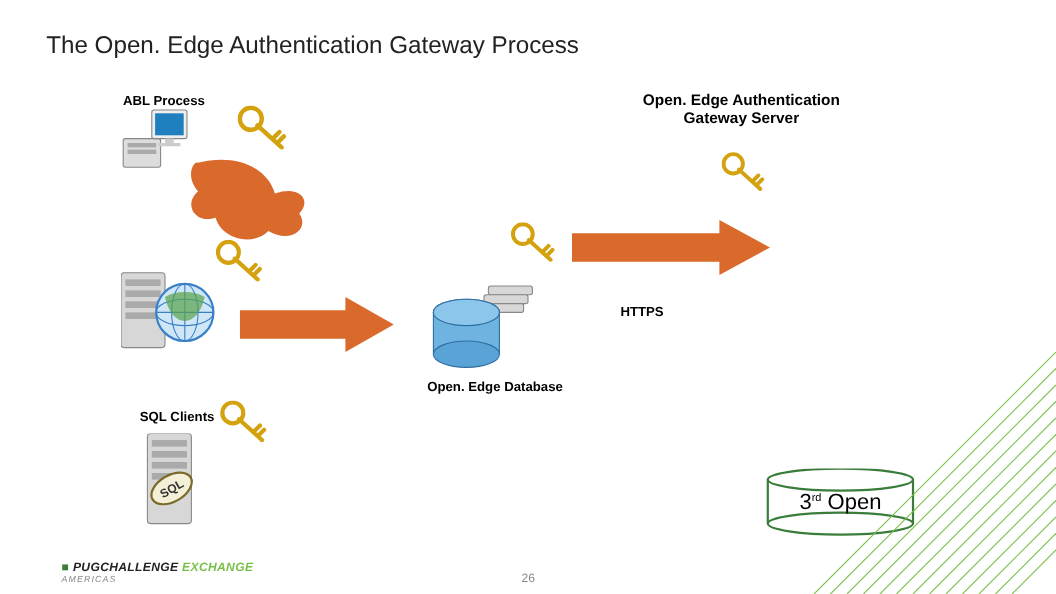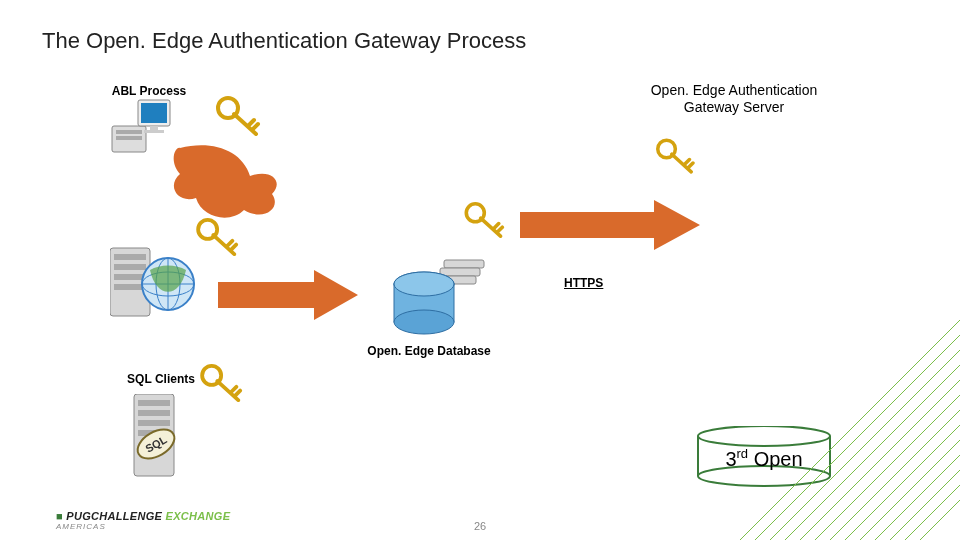--- a/index.html
+++ b/index.html
@@ -57,21 +57,21 @@
     font-weight: bold;
     color:#000;
   }
   
   .thirdparty-label {
     font-size: 20px;
     color: #000;
     text-align:center;
     white-space: nowrap;
   }
-  .thirdparty-label sup { font-size: 13px; vertical-align: super; }
+  .thirdparty-label sup { font-size: 10px; vertical-align: super; }
   .page-num {
     font-size: 11px;
     color: #888;
     text-align: center;
   }
   .footer-logo {
     font-size: 11px;
     color: #555;
     letter-spacing: .3px;
   }
@@ -99,21 +99,21 @@
   </svg>
 </div>
 
 <div class="key-icon" style="left:216px; top:96px;">
   <svg viewBox="0 0 50 40">
     <ellipse cx="12" cy="12" rx="10" ry="10" fill="none" stroke="#d4a20f" stroke-width="4"></ellipse>
     <path d="M18 18 L40 38 M32 30 L38 24 M36 34 L42 28" stroke="#d4a20f" stroke-width="4" stroke-linecap="round"></path>
   </svg>
 </div>
 
-<div class="abs lbl" style="left:624px; top:82px; width:220px; font-size:14px; font-weight:normal;">
+<div class="abs lbl" style="left:564px; top:82px; width:220px; font-size:14px; font-weight:bold;">
   <div>Open. Edge Authentication</div>
   <div>Gateway Server</div>
 </div>
 
 <div class="key-icon" style="left:656px; top:138px; width:44px; height:36px;">
   <svg viewBox="0 0 50 40">
     <ellipse cx="12" cy="12" rx="10" ry="10" fill="none" stroke="#d4a20f" stroke-width="4"></ellipse>
     <path d="M18 18 L40 38 M32 30 L38 24 M36 34 L42 28" stroke="#d4a20f" stroke-width="4" stroke-linecap="round"></path>
   </svg>
 </div>
@@ -174,23 +174,23 @@
     <path d="M18 18 L40 38 M32 30 L38 24 M36 34 L42 28" stroke="#d4a20f" stroke-width="4" stroke-linecap="round"></path>
   </svg>
 </div>
 
 <div class="arrow" style="left:520px; top:200px; width:180px; height:50px;">
   <svg viewBox="0 0 180 50">
     <path d="M0 12 H134 V0 L180 25 L134 50 V38 H0 Z" fill="#d96a2b"></path>
   </svg>
 </div>
 
-<div class="abs https" style="left:564px; top:276px;text-decoration:underline;">HTTPS</div>
-
-<div class="abs lbl" style="left:354px; top:344px; width:150px;">Open. Edge Database</div>
+<div class="abs https" style="left:564px; top:276px;">HTTPS</div>
+
+<div class="abs lbl" style="left:375px; top:344px; width:150px;">Open. Edge Database</div>
 
 <div class="abs lbl" style="left:116px; top:372px; width:90px;">SQL Clients</div>
 
 <div class="key-icon" style="left:200px; top:364px; width:48px; height:38px;">
   <svg viewBox="0 0 50 40">
     <ellipse cx="12" cy="12" rx="10" ry="10" fill="none" stroke="#d4a20f" stroke-width="4"></ellipse>
     <path d="M18 18 L40 38 M32 30 L38 24 M36 34 L42 28" stroke="#d4a20f" stroke-width="4" stroke-linecap="round"></path>
   </svg>
 </div>
 

